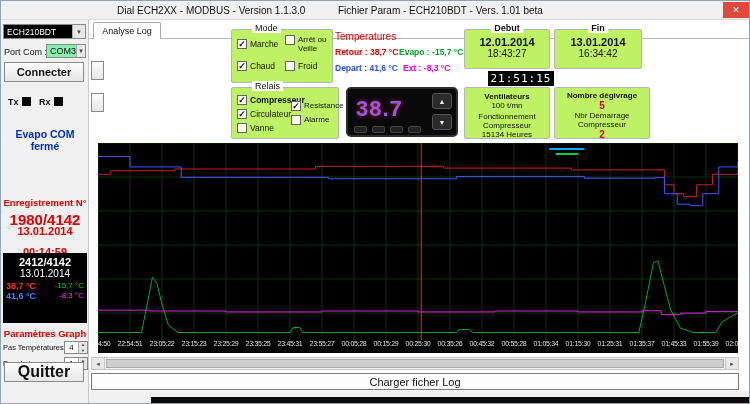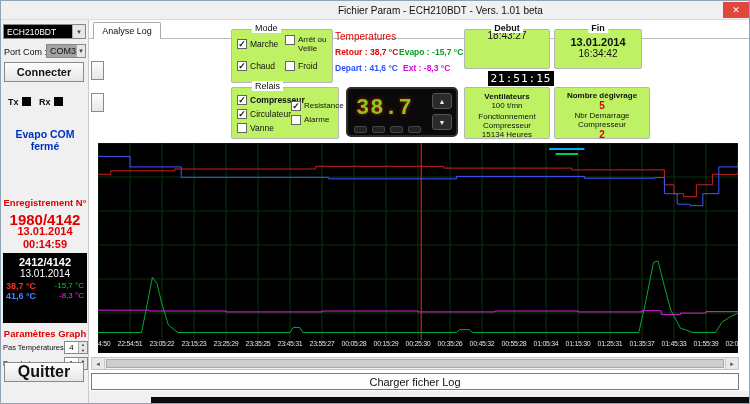--- a/index.html
+++ b/index.html
@@ -21,39 +21,39 @@
   .btn{display:flex;align-items:center;justify-content:center;
        background:linear-gradient(#fdfdfd,#e6e6e6);border:1px solid #8a8a8a;border-radius:0;cursor:pointer}
   .gb{position:absolute;border:1px solid #b5b5b5;border-radius:2px;background:#bef264}
   .legend{position:absolute;top:-7px;left:50%;transform:translateX(-50%);background:#fff;
           padding:0 3px;font-size:9px;white-space:nowrap}
   .chk{position:absolute;display:flex;gap:3px;align-items:flex-start;font-size:8.5px;cursor:pointer}
   .box{width:10px;height:10px;border:1px solid #666;background:#fff;font-size:9px;line-height:9px;
        text-align:center;color:#111;flex:none;font-weight:bold}
   .box[data-checked="false"]{color:transparent}
   .lbl[data-bold="true"]{font-weight:bold}
-  .combo{position:absolute;display:flex;align-items:center;border:1px solid #888;background:#a3a3a3;
+  .combo{position:absolute;display:flex;align-items:center;border:1px solid #888;background:#86efac;
          font-size:9px;padding-left:3px;cursor:pointer}
   .combo.dark{background:#000;color:#fff}
   .arrowbtn{margin-left:auto;width:13px;align-self:stretch;background:#e6e6e6;border-left:1px solid #aaa;
             display:flex;align-items:center;justify-content:center;font-size:6px;color:#444}
   .spin{position:absolute;display:flex;border:1px solid #888;background:#fff;height:13px;cursor:pointer}
   .spin .v{width:13px;font-size:8px;text-align:center;line-height:12px}
   .spin .arr{display:flex;flex-direction:column;width:9px;border-left:1px solid #aaa;background:#e6e6e6}
   .spin .arr i{font-style:normal;font-size:4px;line-height:5.5px;text-align:center;color:#333}
 
   
   #recbox{position:absolute;left:2px;top:252px;width:84px;height:70px;background:#000;color:#fff}
   #recbox .row{display:flex;justify-content:space-between;padding:0 3px}
 
   
   #led{position:absolute;left:345px;top:86px;width:112px;height:50px;background:#0a0a0a;
        border:2px solid #2e2e2e;border-radius:5px}
-  #led .digits{position:absolute;left:8px;top:7px;font-family:Liberation Mono, monospace;font-weight:bold;
-               font-size:22px;color:#84cc16;letter-spacing:1px;text-shadow:0 0 4px #c01800}
+  #led .digits{position:absolute;left:8px;top:7px;font-family:Liberation Sans, sans-serif;font-weight:bold;
+               font-size:22px;color:#8b5cf6;letter-spacing:1px;text-shadow:0 0 4px #c01800}
   .lbtn{position:absolute;width:20px;height:16px;background:#2b2b2b;border:1px solid #555;border-radius:3px;
         color:#eee;font-size:7px;display:flex;align-items:center;justify-content:center;cursor:pointer}
   .ledmini{position:absolute;width:13px;height:7px;background:#222;border:1px solid #454545;border-radius:2px;cursor:pointer}
 
   #clock{position:absolute;left:487px;top:70px;width:66px;height:15px;background:#000;color:#fff;
          font-family:"DejaVu Sans Mono",monospace;font-size:11px;display:flex;align-items:center;
          justify-content:center;letter-spacing:1px}
 
   
   #chart{position:absolute;left:97px;top:142px;width:640px;height:210px;background:#000;overflow:hidden;cursor:crosshair}
@@ -75,20 +75,21 @@
   #tab{position:absolute;left:92px;top:21px;width:68px;height:17px;background:#fff;
        border:1px solid #a9a9a9;border-bottom:none;border-radius:2px 2px 0 0;display:flex;
        align-items:center;justify-content:center;font-size:9px;cursor:pointer;z-index:3}
 </style>
 </head>
 <body>
 
 <div id="app">
 
   <div id="titlebar">
+    <span class="abs" style="left:116px;top:4px">Dial ECH2XX - MODBUS - Version 1.1.3.0</span>
     <span class="abs" style="left:337px;top:4px">Fichier Param - ECH210BDT - Vers. 1.01 beta</span>
     <div id="close-btn">
         <span>✕</span>
       </div>
   </div>
 
   <div class="abs" style="left:0;top:19px;width:88px;height:385px;background:#f0f0f0;border-right:1px solid #c9c9c9"></div>
 
   <div class="combo dark" style="left:2px;top:23px;width:83px;height:15px">
     <span style="font-size:8.5px">ECH210BDT</span>
@@ -106,21 +107,21 @@
   <span class="abs bold" style="left:7px;top:96px;font-size:9px">Tx</span>
   <div class="abs" style="left:21px;top:96px;width:9px;height:9px;background:#000"></div>
   <span class="abs bold" style="left:38px;top:96px;font-size:9px">Rx</span>
   <div class="abs" style="left:53px;top:96px;width:9px;height:9px;background:#000"></div>
 
   <div class="abs ctr bold" style="left:0;top:127px;width:88px;color:#0030c0;font-size:10.5px">Evapo COM fermé</div>
 
   <div class="abs ctr bold red" style="left:0;top:196px;width:88px;font-size:9.5px">Enregistrement N°</div>
   <div class="abs ctr bold red" style="left:0;top:210px;width:88px;font-size:15px">1980/4142</div>
   <div class="abs ctr bold red" style="left:0;top:224px;width:88px;font-size:11px">13.01.2014</div>
-  <div class="abs ctr bold red" style="left:0;top:237px;width:88px;font-size:11px">00:14:59</div>
+  <div class="abs ctr bold red" style="left:0;top:245px;width:88px;font-size:11px">00:14:59</div>
 
   <div id="recbox">
     <div class="ctr bold" style="padding-top:3px;font-size:11px">2412/4142</div>
     <div class="ctr" style="font-size:10px">13.01.2014</div>
     <div class="row" style="margin-top:2px">
       <span class="bold" style="color:#ff3020;font-size:9px">38,7 °C</span>
       <span style="color:#00d040;font-size:8px">-15,7 °C</span>
     </div>
     <div class="row">
       <span class="bold" style="color:#4a80ff;font-size:9px">41,6 °C</span>
@@ -228,20 +229,21 @@
         <span>▼</span>
       </div>
     <div class="ledmini" style="left:6px;top:37px"></div>
     <div class="ledmini" style="left:24px;top:37px"></div>
     <div class="ledmini" style="left:42px;top:37px"></div>
     <div class="ledmini" style="left:60px;top:37px"></div>
   </div>
 
   <div class="gb" style="left:463px;top:28px;width:86px;height:40px">
     <span class="legend bold">Debut</span>
+    <div class="ctr bold" style="padding-top:6px;font-size:11px">12.01.2014</div>
     <div class="ctr" style="font-size:10px">18:43:27</div>
   </div>
   <div class="gb" style="left:553px;top:28px;width:88px;height:40px">
     <span class="legend bold">Fin</span>
     <div class="ctr bold" style="padding-top:6px;font-size:11px">13.01.2014</div>
     <div class="ctr" style="font-size:10px">16:34:42</div>
   </div>
   <div id="clock">21:51:15</div>
 
   <div class="gb ctr" style="left:463px;top:86px;width:86px;height:52px;font-size:8px">

